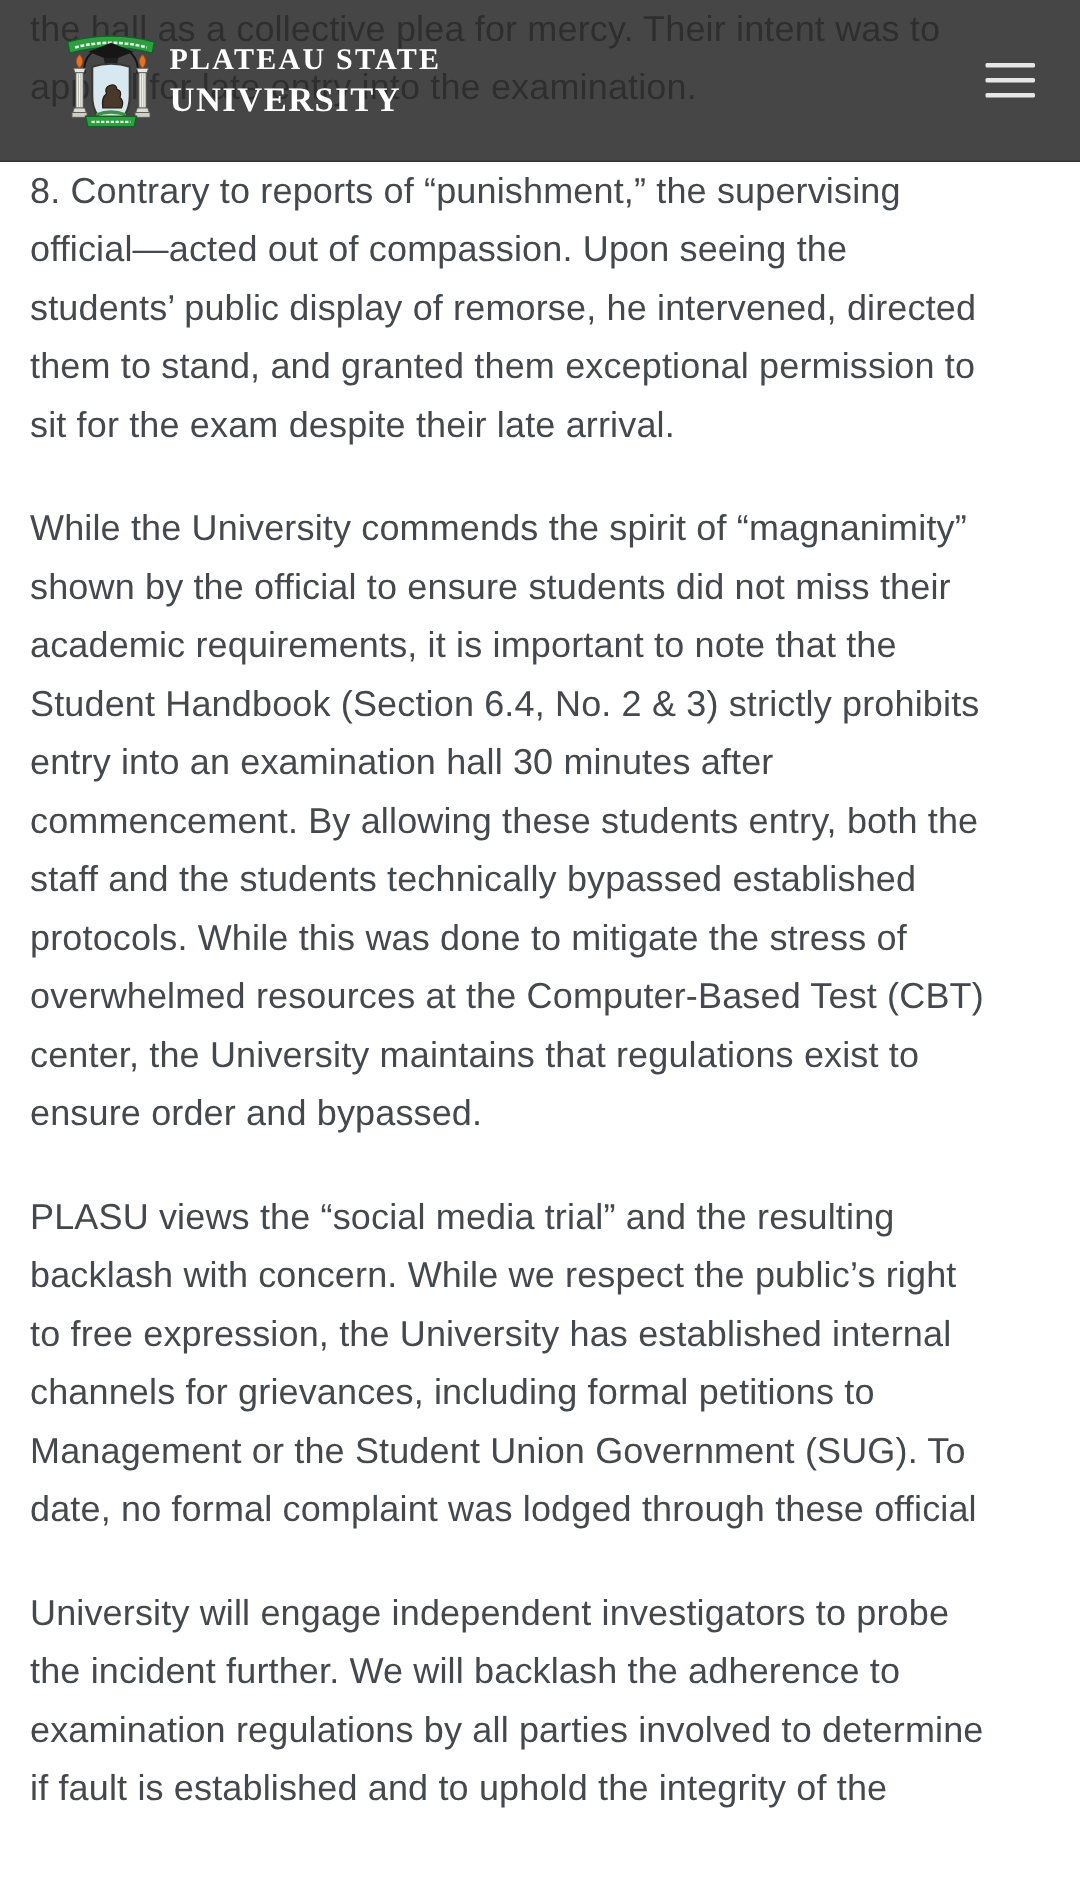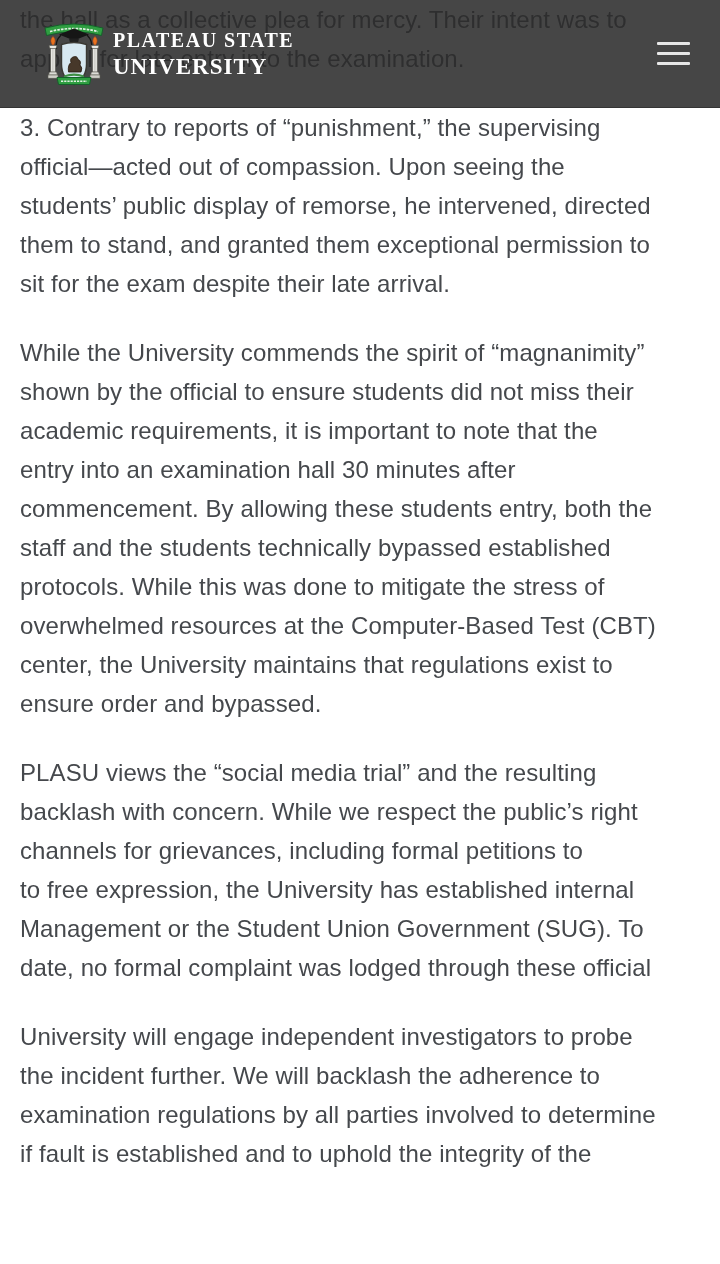--- a/index.html
+++ b/index.html
@@ -53,43 +53,44 @@
 </style>
 </head>
 <body>
 
 <main class="article" style="color: rgb(69, 72, 76);">
     <p class="para">
       <span class="tline">the hall as a collective plea for mercy. Their intent was to</span>
       <span class="tline">appeal for late entry into the examination.</span>
     </p>
     <p class="para">
-      <span class="tline">3. Contrary to reports of “punishment,” the supervising</span>
+      <span class="tline">8. Contrary to reports of “punishment,” the supervising</span>
       <span class="tline">official—acted out of compassion. Upon seeing the</span>
       <span class="tline">students’ public display of remorse, he intervened, directed</span>
       <span class="tline">them to stand, and granted them exceptional permission to</span>
       <span class="tline">sit for the exam despite their late arrival.</span>
     </p>
     <p class="para">
       <span class="tline">While the University commends the spirit of “magnanimity”</span>
       <span class="tline">shown by the official to ensure students did not miss their</span>
       <span class="tline">academic requirements, it is important to note that the</span>
+      <span class="tline">Student Handbook (Section 6.4, No. 2 &amp; 3) strictly prohibits</span>
       <span class="tline">entry into an examination hall 30 minutes after</span>
       <span class="tline">commencement. By allowing these students entry, both the</span>
       <span class="tline">staff and the students technically bypassed established</span>
       <span class="tline">protocols. While this was done to mitigate the stress of</span>
       <span class="tline">overwhelmed resources at the Computer-Based Test (CBT)</span>
       <span class="tline">center, the University maintains that regulations exist to</span>
       <span class="tline">ensure order and bypassed.</span>
     </p>
     <p class="para">
       <span class="tline">PLASU views the “social media trial” and the resulting</span>
       <span class="tline">backlash with concern. While we respect the public’s right</span>
+      <span class="tline">to free expression, the University has established internal</span>
       <span class="tline">channels for grievances, including formal petitions to</span>
-      <span class="tline">to free expression, the University has established internal</span>
       <span class="tline">Management or the Student Union Government (SUG). To</span>
       <span class="tline">date, no formal complaint was lodged through these official</span>
     </p>
     <p class="para">
       <span class="tline">University will engage independent investigators to probe</span>
       <span class="tline">the incident further. We will backlash the adherence to</span>
       <span class="tline">examination regulations by all parties involved to determine</span>
       <span class="tline">if fault is established and to uphold the integrity of the</span>
     </p>
   </main>

